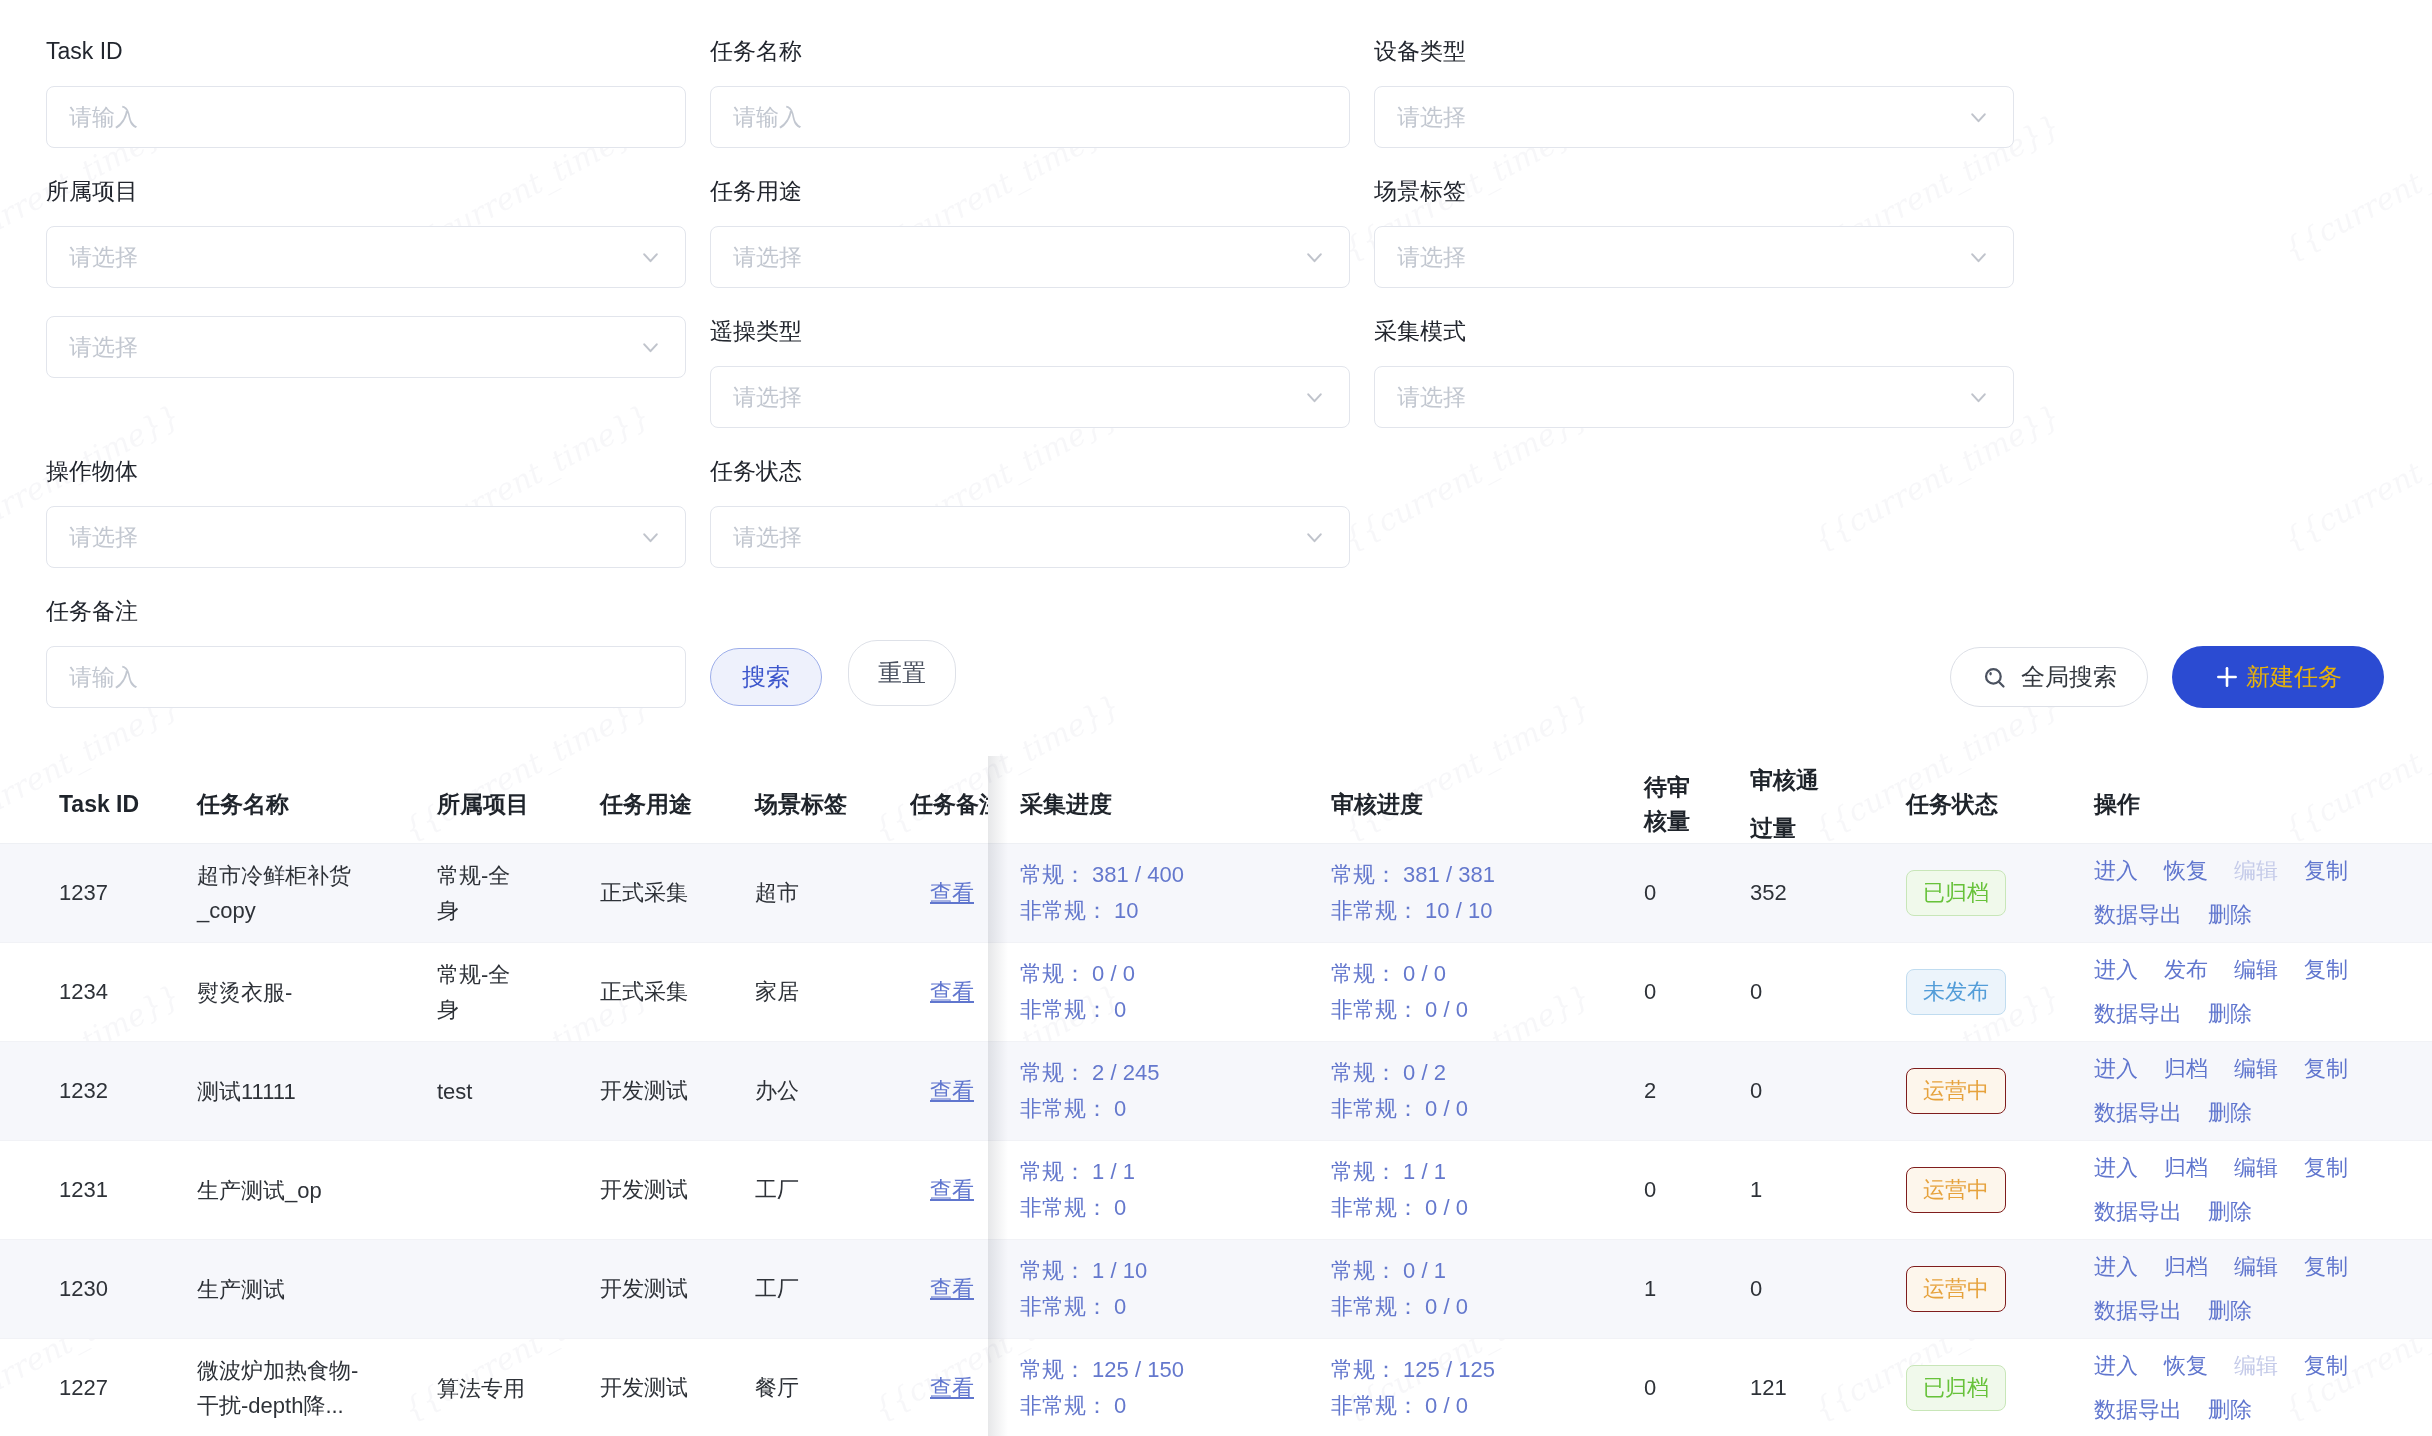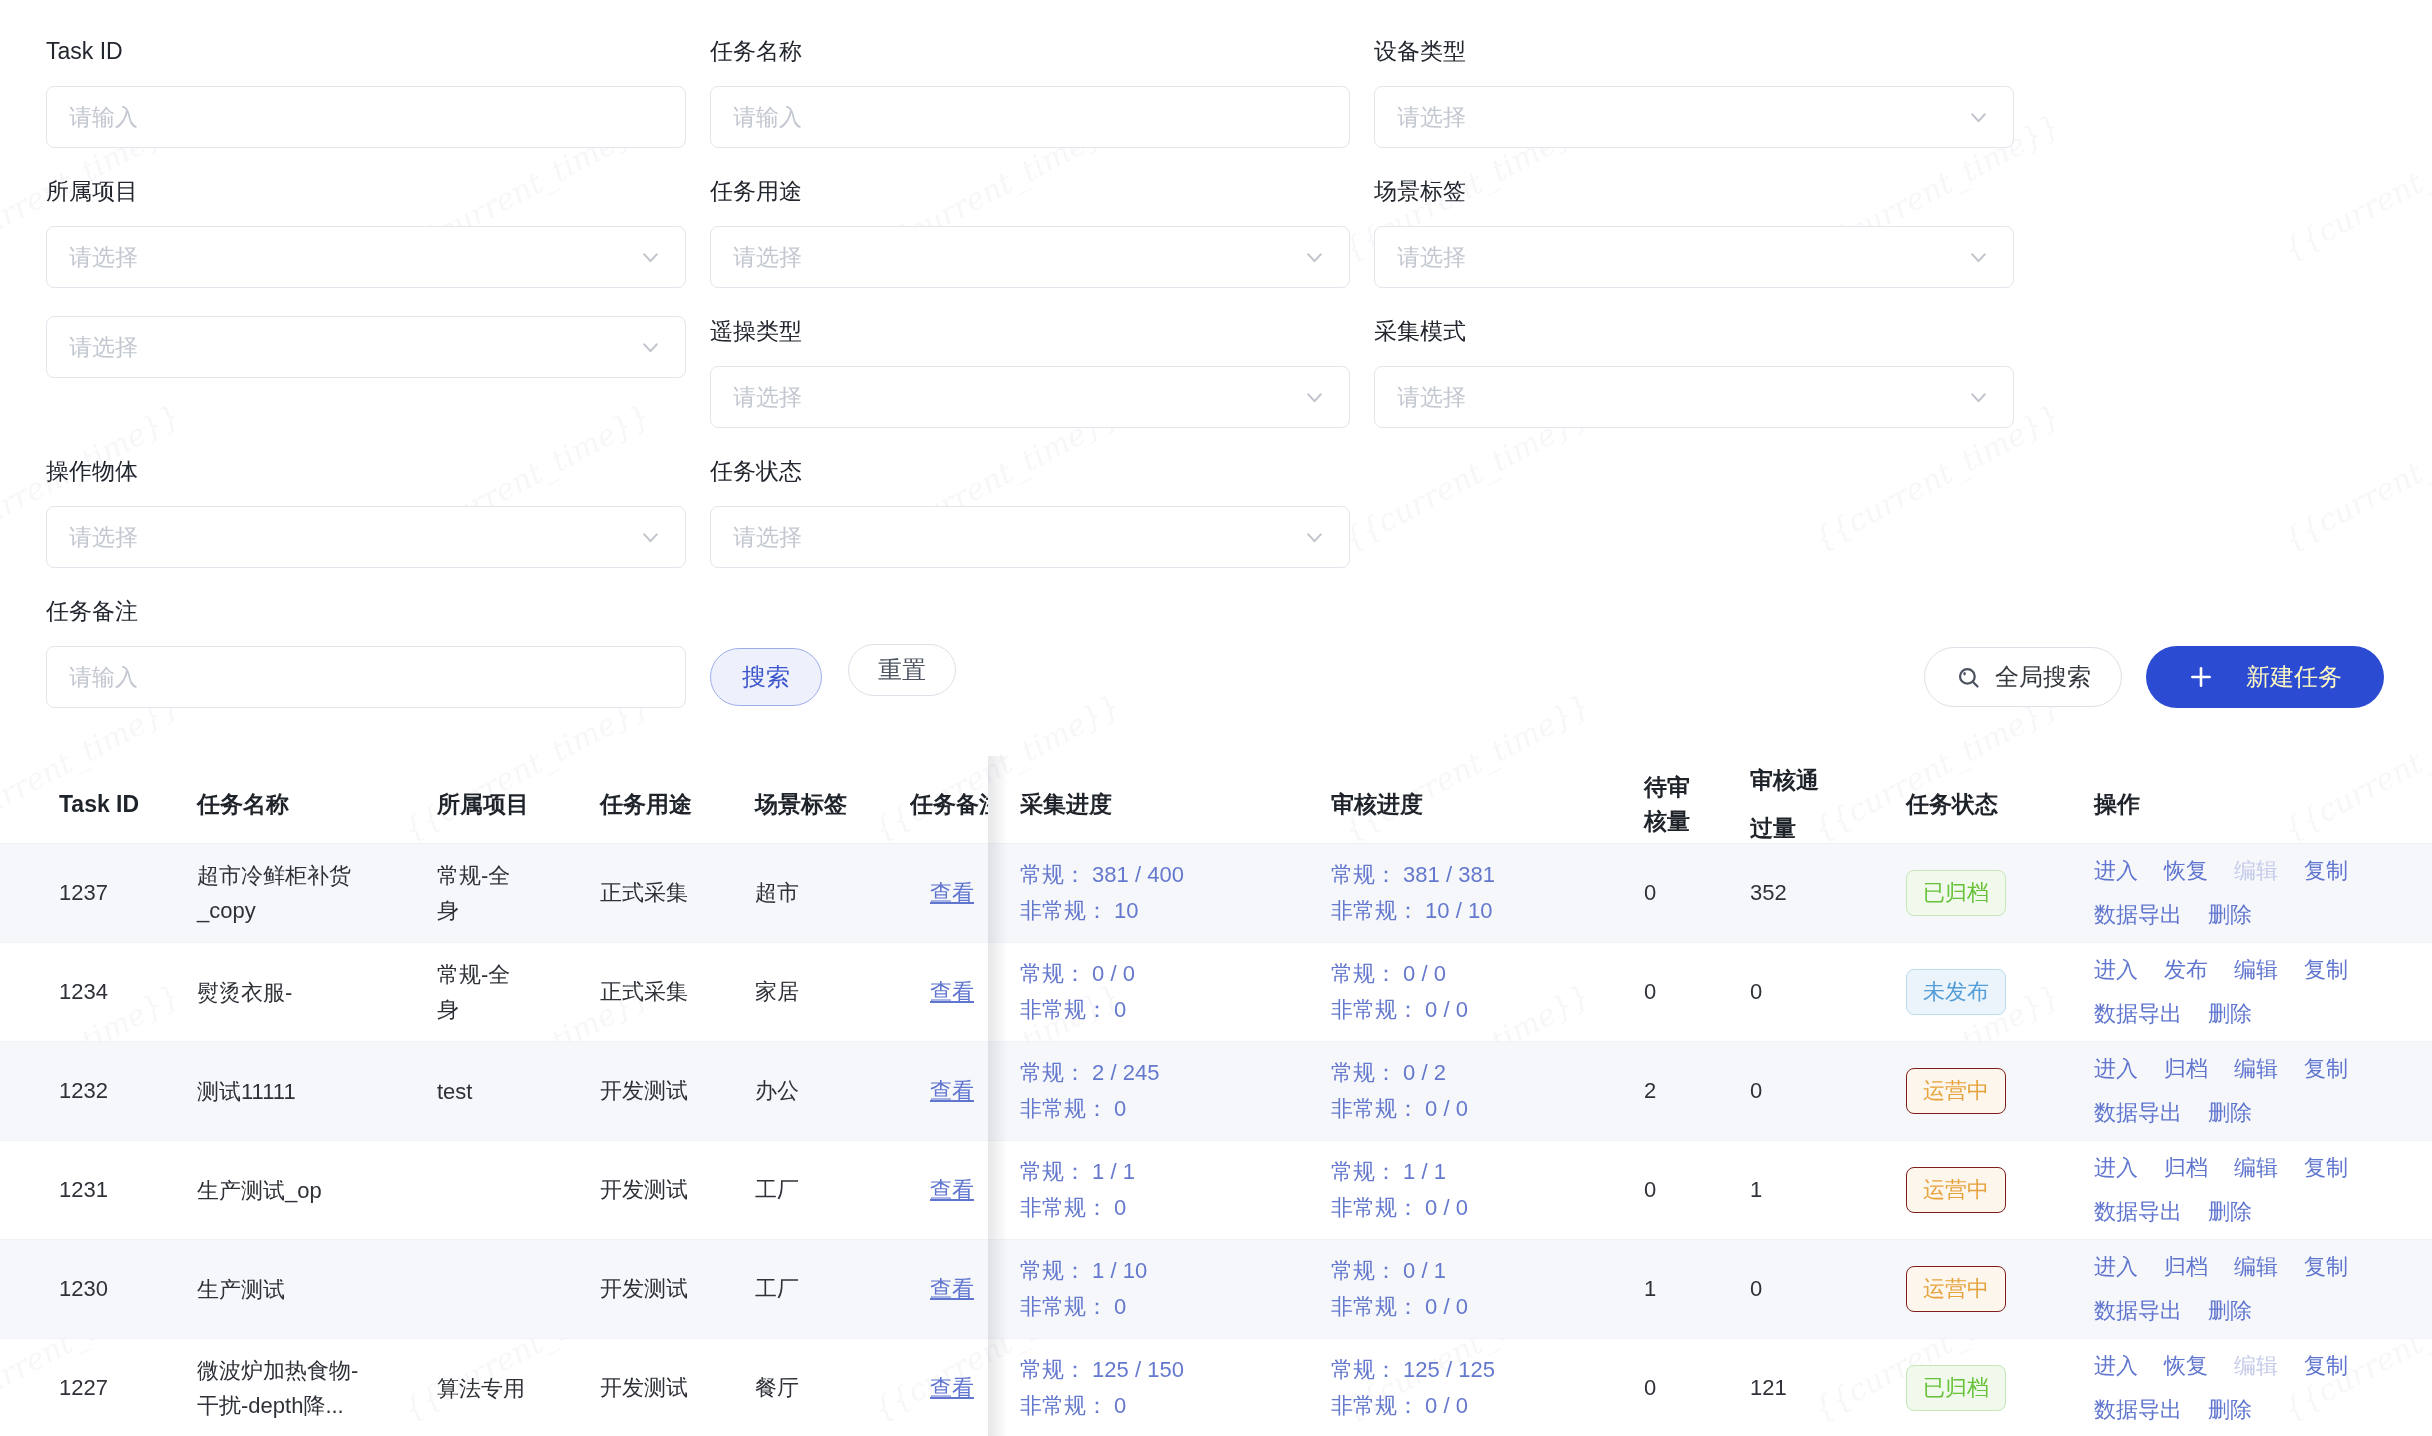--- a/index.html
+++ b/index.html
@@ -26,27 +26,27 @@
   .cal{display:flex;align-items:center;margin-right:6px;}
   .dr-part{flex:1;text-align:center;}
   .dr-sep{color:#33373e;font-size:23px;padding:0 4px;}
   
   .last-row{display:flex;align-items:flex-end;}
   .field-last{margin-bottom:0;width:640px;}
   .btn{box-sizing:border-box;display:flex;align-items:center;justify-content:center;
        font-size:24px;cursor:pointer;white-space:nowrap;text-align:right;}
   .btn-search{height:58px;padding:0 31px;border-radius:29px;background:#eef1fc;
        border:1.5px solid #9daeea;color:#3c56cc;margin-left:24px;margin-bottom:2px;font-weight:500;}
-  .btn-reset{height:52px;padding:0 29px;border-radius:29px;background:#fff;
-       border:1.5px solid #dee1e8;color:#4b5260;margin-left:26px;margin-bottom:12px;}
+  .btn-reset{height:66px;padding:0 29px;border-radius:29px;background:#fff;
+       border:1.5px solid #dee1e8;color:#4b5260;margin-left:26px;margin-bottom:2px;}
   .right-group{margin-left:auto;display:flex;align-items:center;margin-right:-370px;}
   .btn-global{height:60px;padding:0 30px;border-radius:30px;background:#fff;
        border:1.5px solid #dde0e7;color:#33383f;gap:13px;}
   .btn-create{height:62px;padding:0 42px;border-radius:31px;background:#2b4bd2;
-       border:none;color:#fef9c3;gap:32px;margin-left:24px;font-weight:500;}
+       border:none;color:#eab308;gap:6px;margin-left:24px;font-weight:500;}
   
   .table{position:relative;z-index:1;margin-top:48px;font-size:22px;}
   .thead,.trow{display:grid;
     grid-template-columns:197px 240px 163px 155px 155px 78px 343px 305px 90px 120px 228px 358px;
     align-items:center;box-sizing:border-box;}
   .thead{height:88px;border-bottom:1px solid #eef0f4;font-weight:600;color:#1f242b;font-size:23px;}
   .th,.td{box-sizing:border-box;}
   .c-id{padding-left:59px;}
   .c-name{padding-right:60px;line-height:35px;}
   .c-project{padding-right:70px;line-height:35px;}

